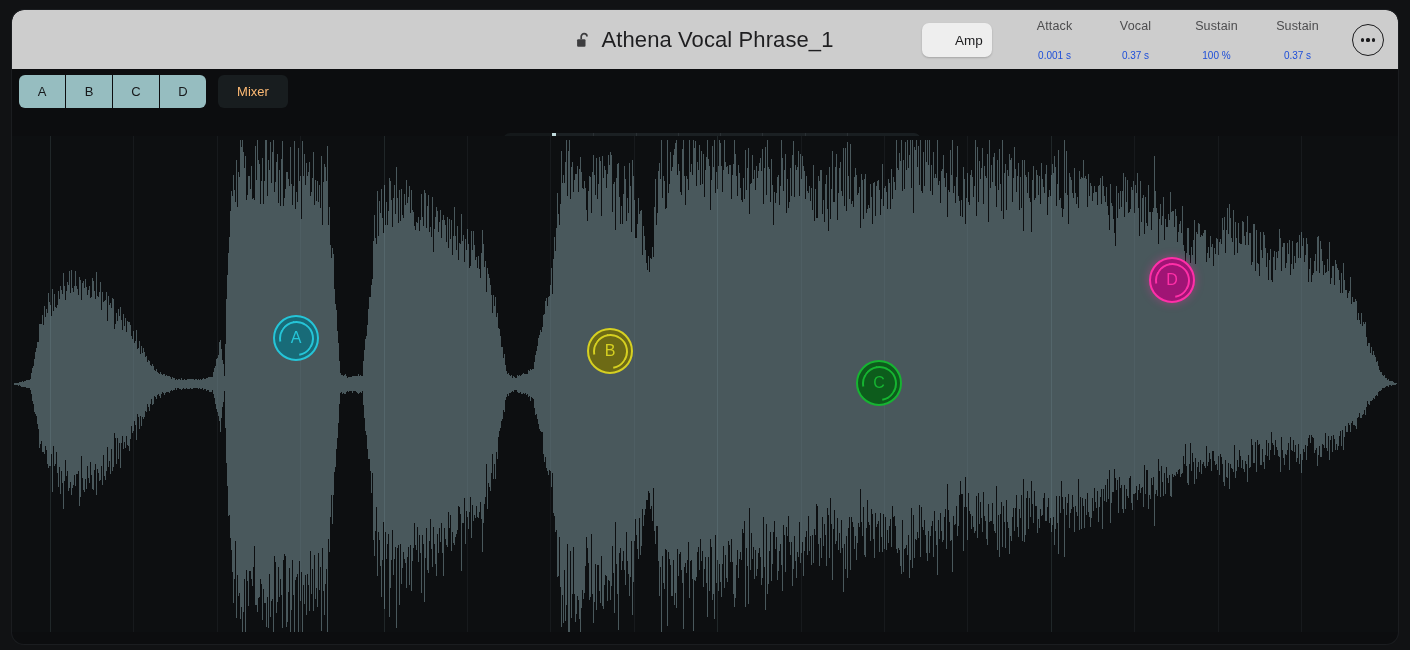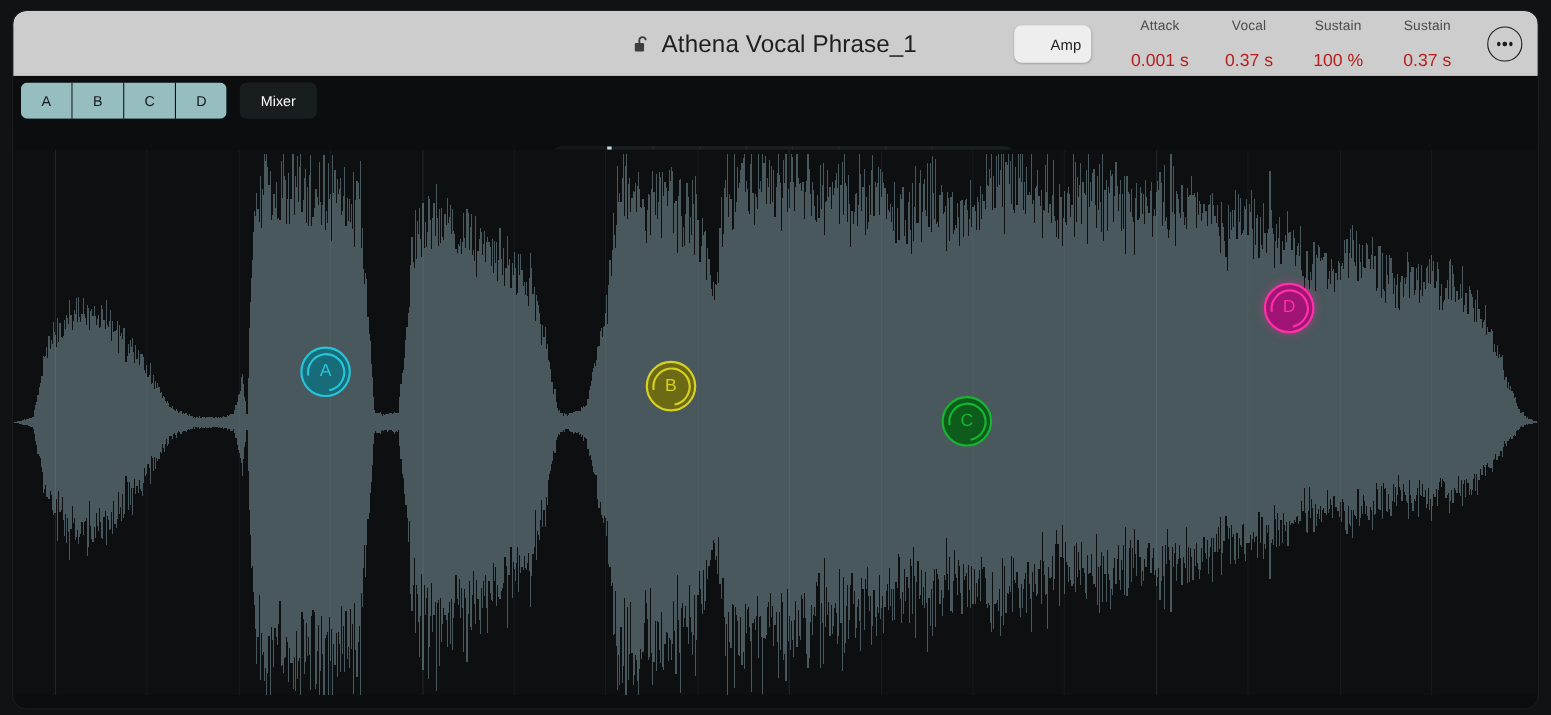--- a/index.html
+++ b/index.html
@@ -118,22 +118,22 @@
     align-items: center;
     justify-content: center;
     gap: 17px;
   }
   .param .plabel {
     font-size: 12.5px;
     color: #4c4c4e;
     letter-spacing: 0.15px;
   }
   .param .pvalue {
-    font-size: 16px;
-    color: #b91c1c;
+    font-size: 10px;
+    color: #1d4ed8;
   }
   .more-btn {
     width: 30px;
     height: 30px;
     margin-left: 14px;
     border-radius: 50%;
     border: 1.6px solid #1c1c1e;
     display: flex;
     align-items: center;
     justify-content: center;
@@ -183,21 +183,21 @@
     left: 206px;
     top: 6px;
     width: 70px;
     height: 33px;
     background: #181d1f;
     border-radius: 6px;
     display: flex;
     align-items: center;
     justify-content: center;
     font-size: 13px;
-    color: #ffffff;
+    color: #fdba74;
   }
 
   .record-strip {
     position: absolute;
     left: 491px;
     top: 64px;
     width: 418px;
     height: 37px;
     background: #14181a;
     border-radius: 7px;

